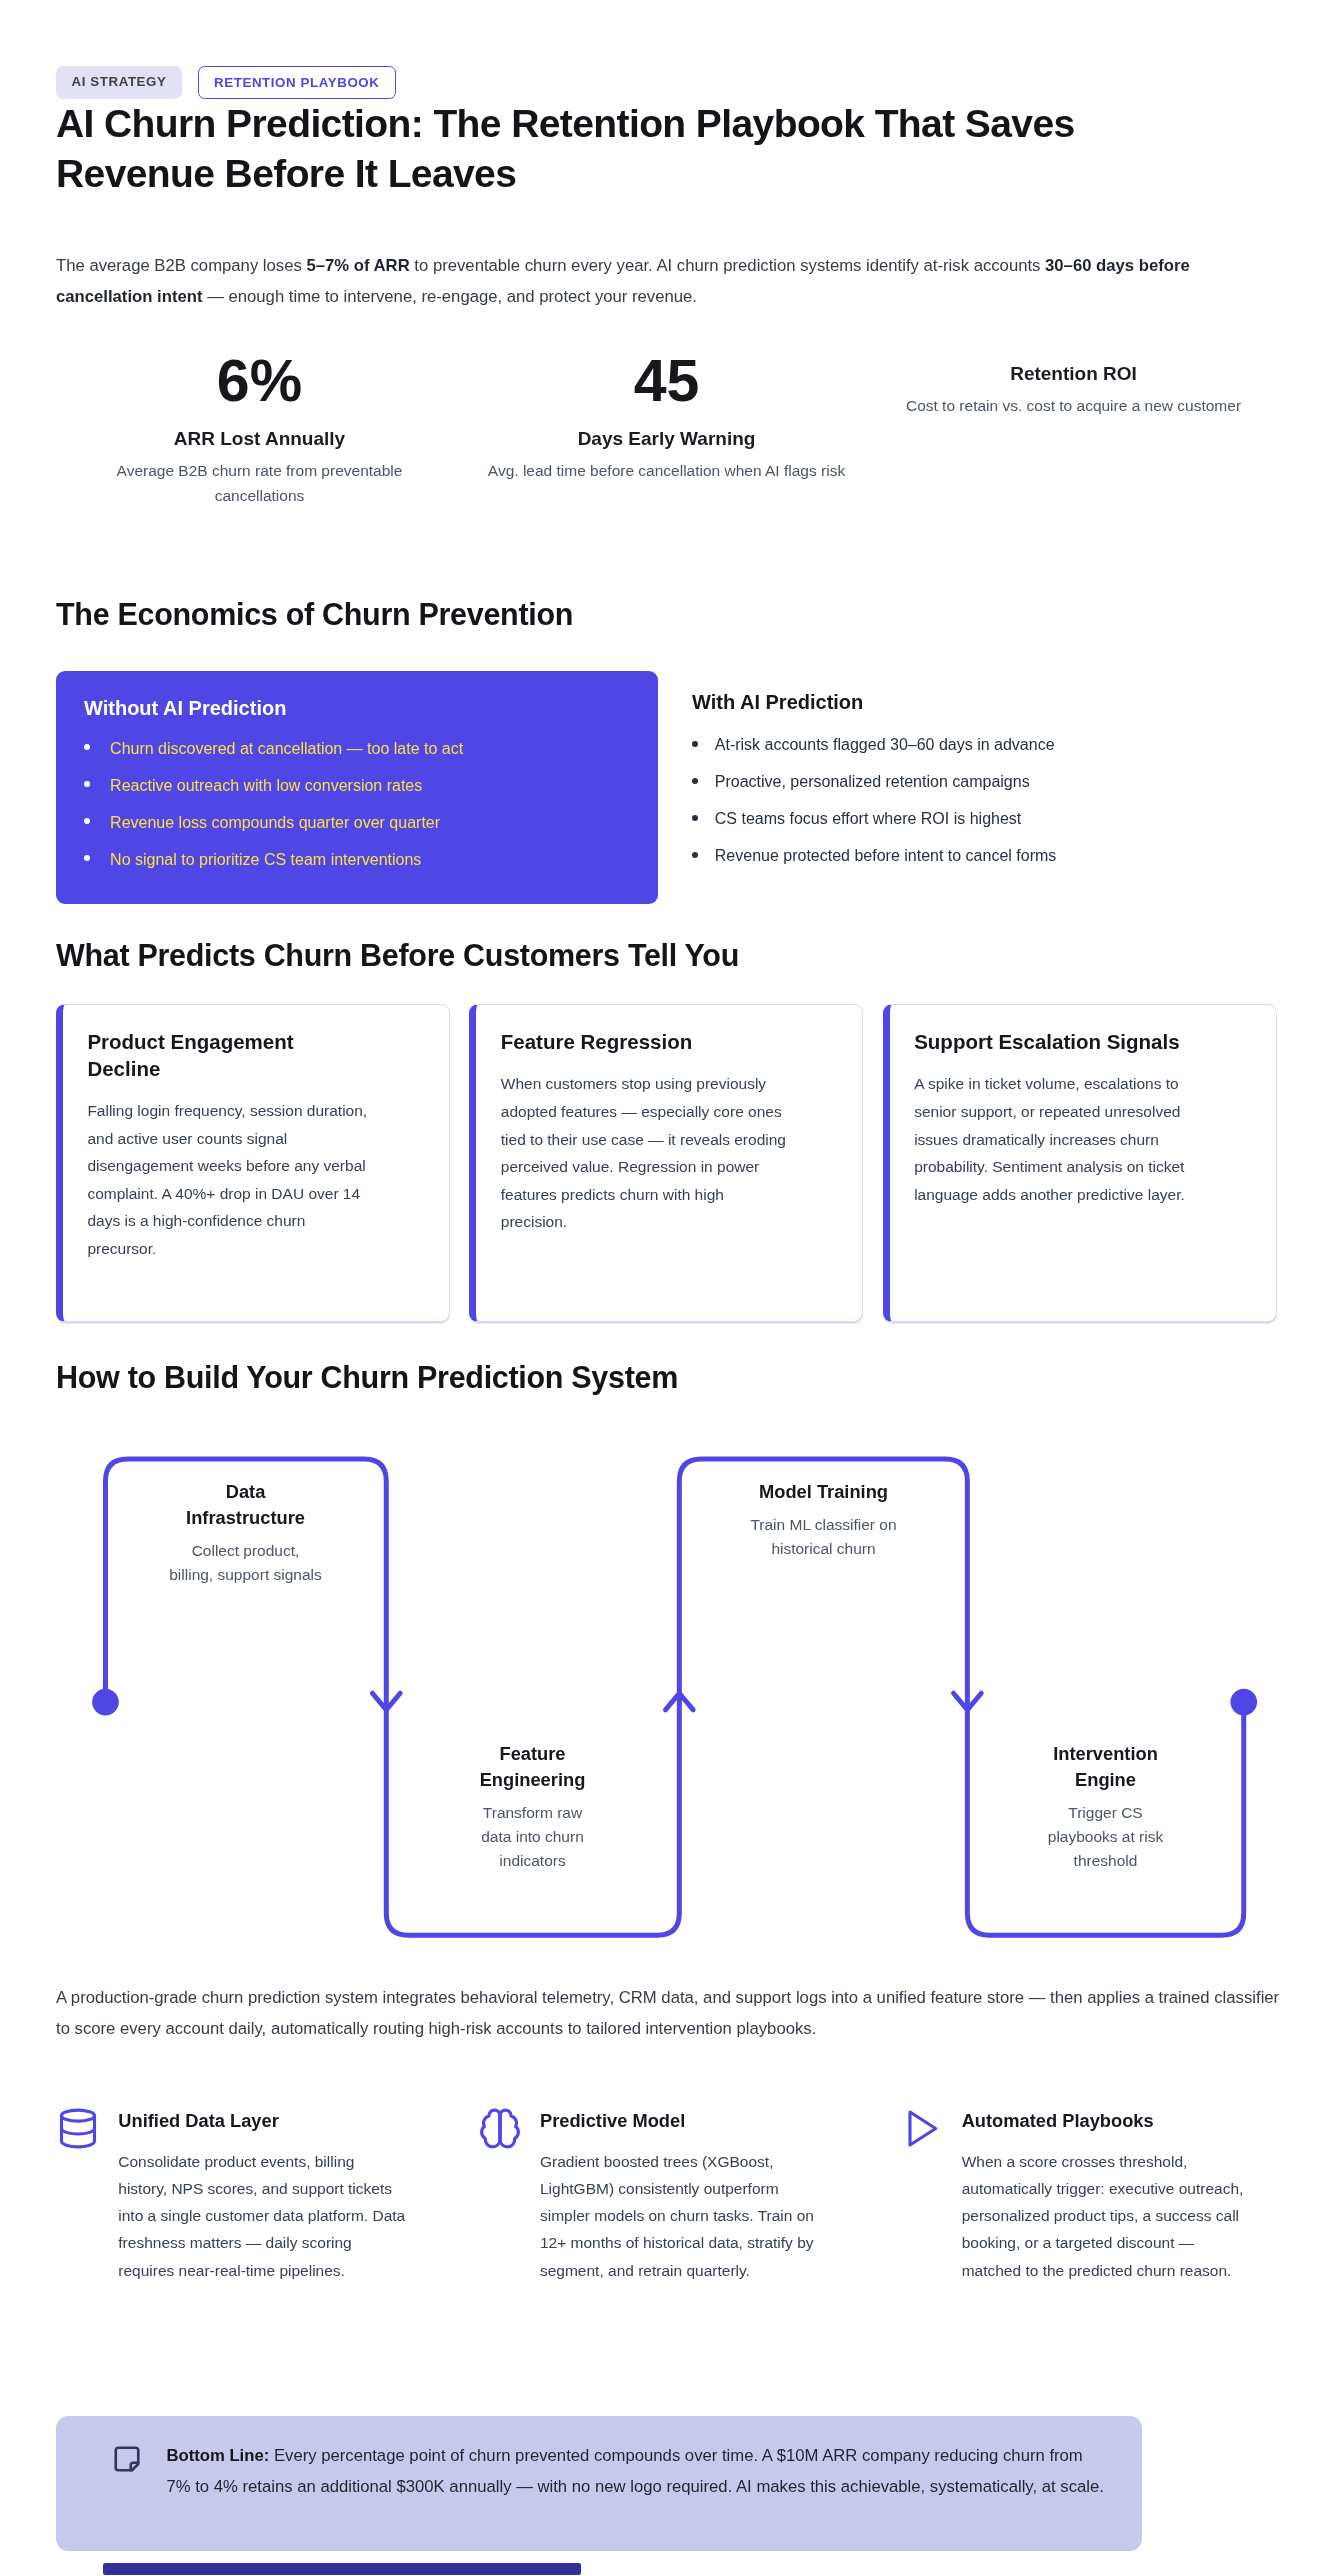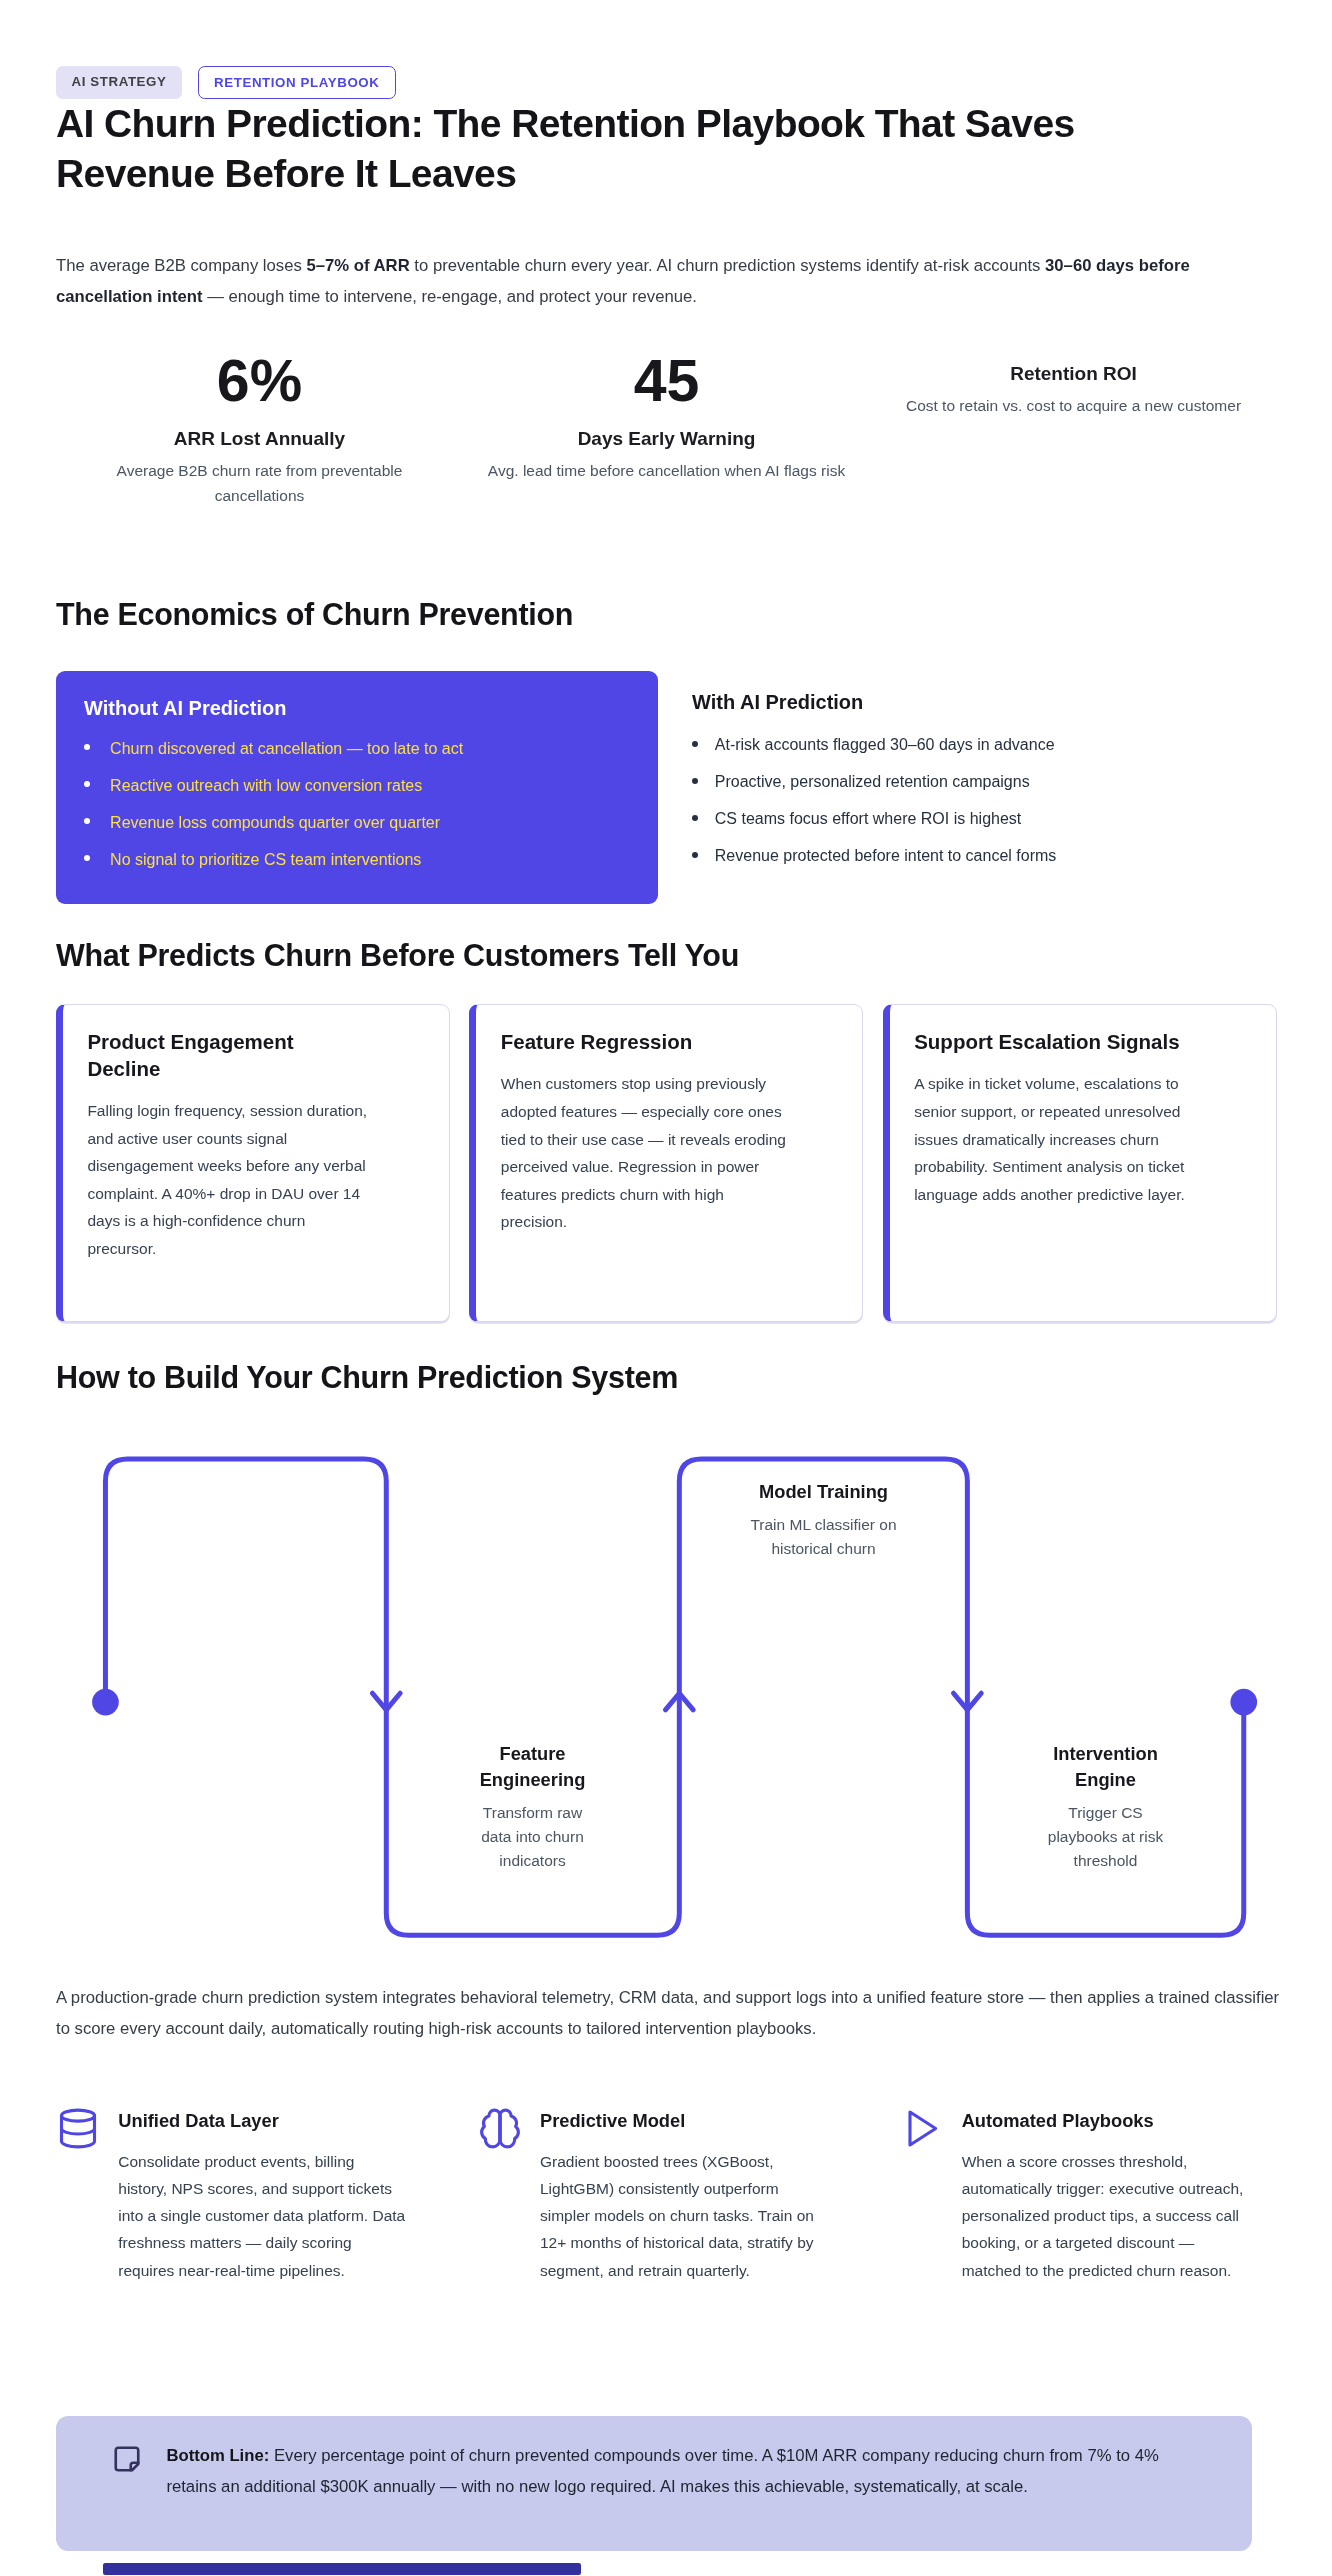--- a/index.html
+++ b/index.html
@@ -65,21 +65,21 @@
 
   
   .components { left:56px; top:2101px; width:1221px; display:flex; gap:44px; }
   .component { width:378px; display:flex; }
   .comp-icon { flex:0 0 49px; padding-top:3.3px; }
   .comp-text { padding-left:13.3px; }
   .comp-title { font-size:18.3px; font-weight:700; color:#17171e; padding-top:9px; }
   .comp-body { margin-top:15.5px; max-width:289px; font-size:15.5px; line-height:1.76; color:#374151; }
 
   
-  .callout { left:56px; top:2416px; width:1196px; height:135px; background:#c7caed; border-radius:12.2px;
+  .callout { left:56px; top:2416px; width:1086px; height:135px; background:#c7caed; border-radius:12.2px;
              padding:24.4px 33px 0 56px; display:flex; }
   .callout-icon { flex:0 0 30px; padding-top:3.3px; }
   .callout-text { padding-left:24.4px; font-size:16.7px; line-height:1.86; color:#1f2430; max-width:1055px; }
   .callout-text b { color:#141419; }
 
   .scrollbar { left:103px; top:2563px; width:478px; height:12.2px; background:#32309d; border-radius:2.2px; }
 </style>
 </head>
 <body>
 
@@ -178,20 +178,24 @@
 
   <svg class="abs flow-svg" width="1332" height="550" viewBox="0 0 2400 990">
     <path d="M 190 506 L 190 108 Q 190 68 230 68 L 656 68 Q 696 68 696 108 L 696 886 Q 696 926 736 926 L 1184 926 Q 1224 926 1224 886 L 1224 108 Q 1224 68 1264 68 L 1703 68 Q 1743 68 1743 108 L 1743 886 Q 1743 926 1783 926 L 2201 926 Q 2241 926 2241 886 L 2241 506" fill="none" stroke="#4f46e5" stroke-width="9" stroke-linecap="round" stroke-linejoin="round"></path>
     <path d="M 671 490 L 696 520 L 721 490" fill="none" stroke="#4f46e5" stroke-width="9" stroke-linecap="round" stroke-linejoin="round"></path>
     <path d="M 1199 520 L 1224 490 L 1249 520" fill="none" stroke="#4f46e5" stroke-width="9" stroke-linecap="round" stroke-linejoin="round"></path>
     <path d="M 1718 490 L 1743 520 L 1768 490" fill="none" stroke="#4f46e5" stroke-width="9" stroke-linecap="round" stroke-linejoin="round"></path>
     <circle cx="190" cy="506" r="24" fill="#4f46e5"></circle>
     <circle cx="2241" cy="506" r="24" fill="#4f46e5"></circle>
   </svg>
 
+  <div class="abs step step-1">
+    <div class="step-title">Data Infrastructure</div>
+    <div class="step-body">Collect product, billing, support signals</div>
+  </div>
   <div class="abs step step-2">
     <div class="step-title">Feature Engineering</div>
     <div class="step-body">Transform raw data into churn indicators</div>
   </div>
   <div class="abs step step-3">
     <div class="step-title">Model Training</div>
     <div class="step-body">Train ML classifier on historical churn</div>
   </div>
   <div class="abs step step-4">
     <div class="step-title">Intervention Engine</div>

